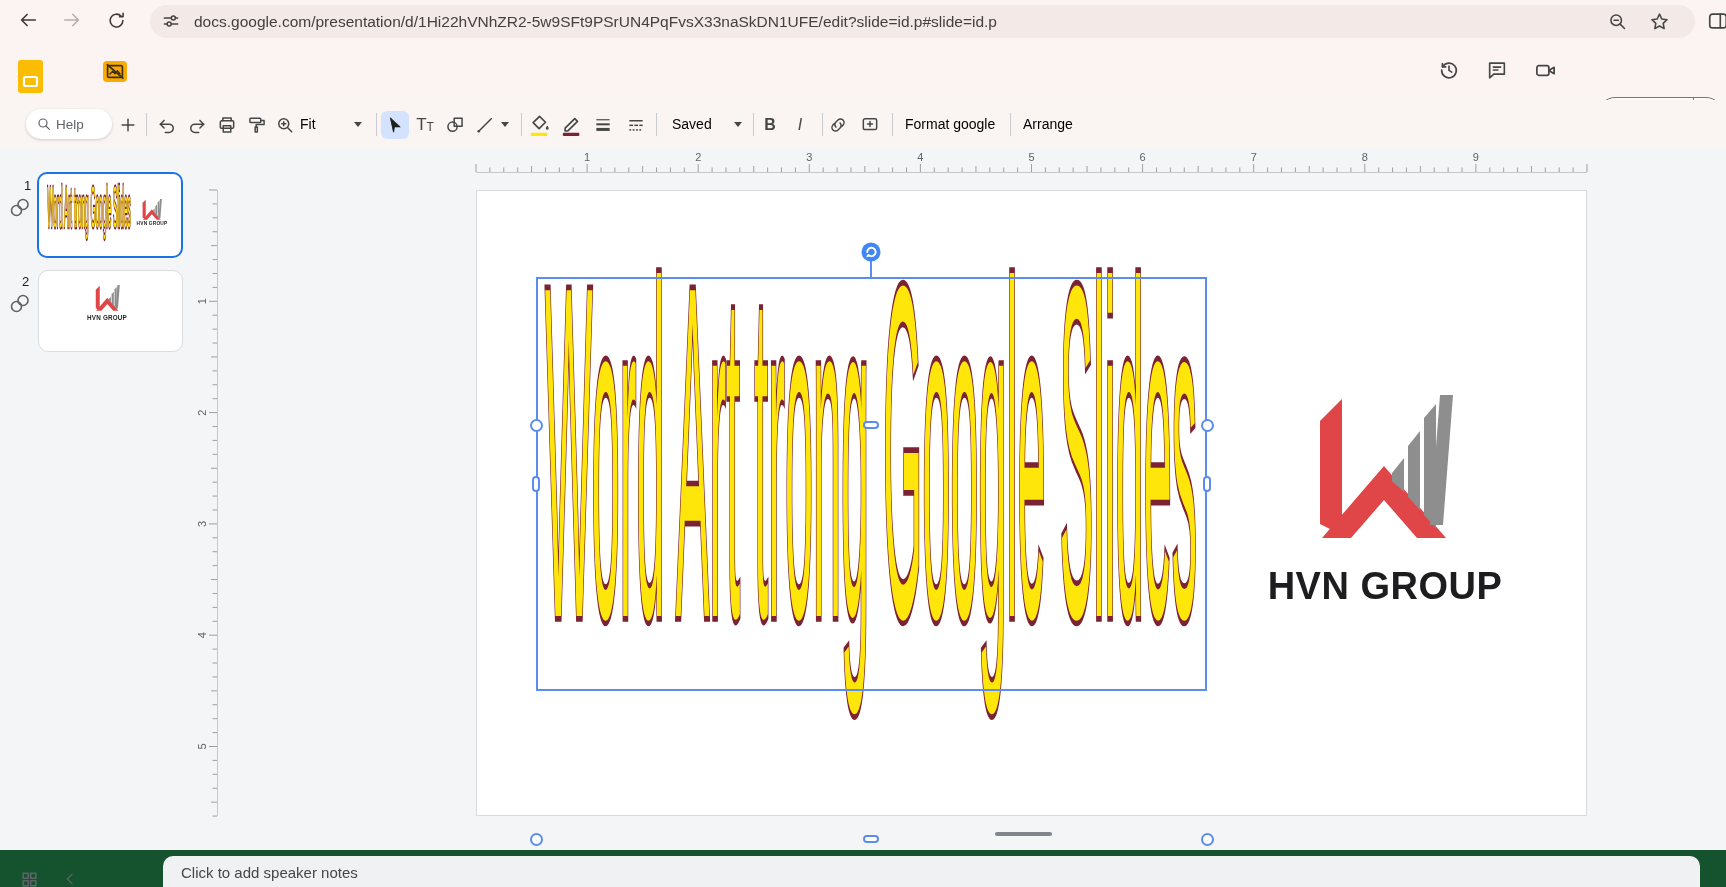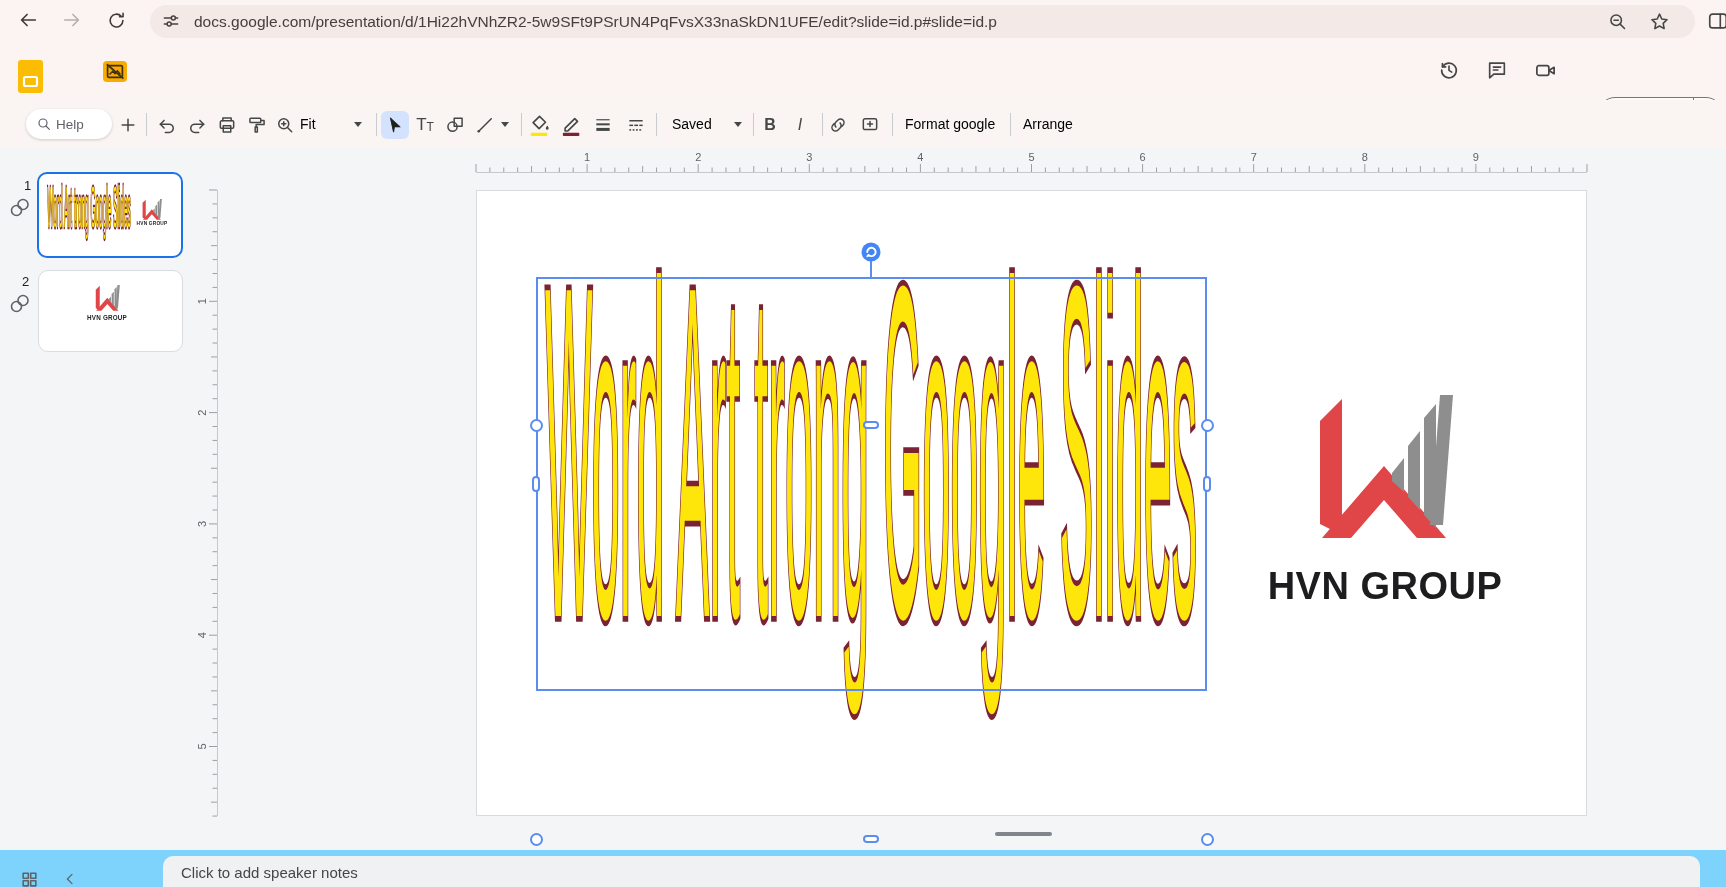--- a/index.html
+++ b/index.html
@@ -39,21 +39,21 @@
   .slide-num{font-size:13px;color:#202124;}
   
   .sel-box{left:536px;top:129px;width:671px;height:414px;border:2px solid #5B8DEF;box-sizing:border-box;}
   .handle{position:absolute;background:#fff;border:2px solid #5B8DEF;box-sizing:border-box;}
   .h-circ{width:13px;height:13px;border-radius:50%;}
   .h-rect-h{width:16px;height:8px;border-radius:4px;}
   .h-rect-v{width:8px;height:16px;border-radius:4px;}
   .rot-stem{left:870px;top:113px;width:2px;height:17px;background:#5B8DEF;}
   .scrollpill{left:995px;top:684px;width:57px;height:4px;background:#80868B;border-radius:2px;cursor:pointer;}
   
-  .notes-bar{left:0;top:850px;width:1726px;height:37px;background:#7dd3fc;}
+  .notes-bar{left:0;top:850px;width:1726px;height:37px;background:#14532d;}
   .notes-pill{left:163px;top:6px;width:1537px;height:40px;background:#EFF1F3;border-radius:10px;cursor:text;}
   .notes-text{left:18px;top:8px;font-size:15px;color:#444746;}
   svg{display:block;}
   .ic{stroke:#454746;fill:none;stroke-width:1.8;stroke-linecap:round;stroke-linejoin:round;}
   .ic-gray{stroke:#5F6368;}
 </style>
 </head>
 <body>
 
 <div class="stage">

